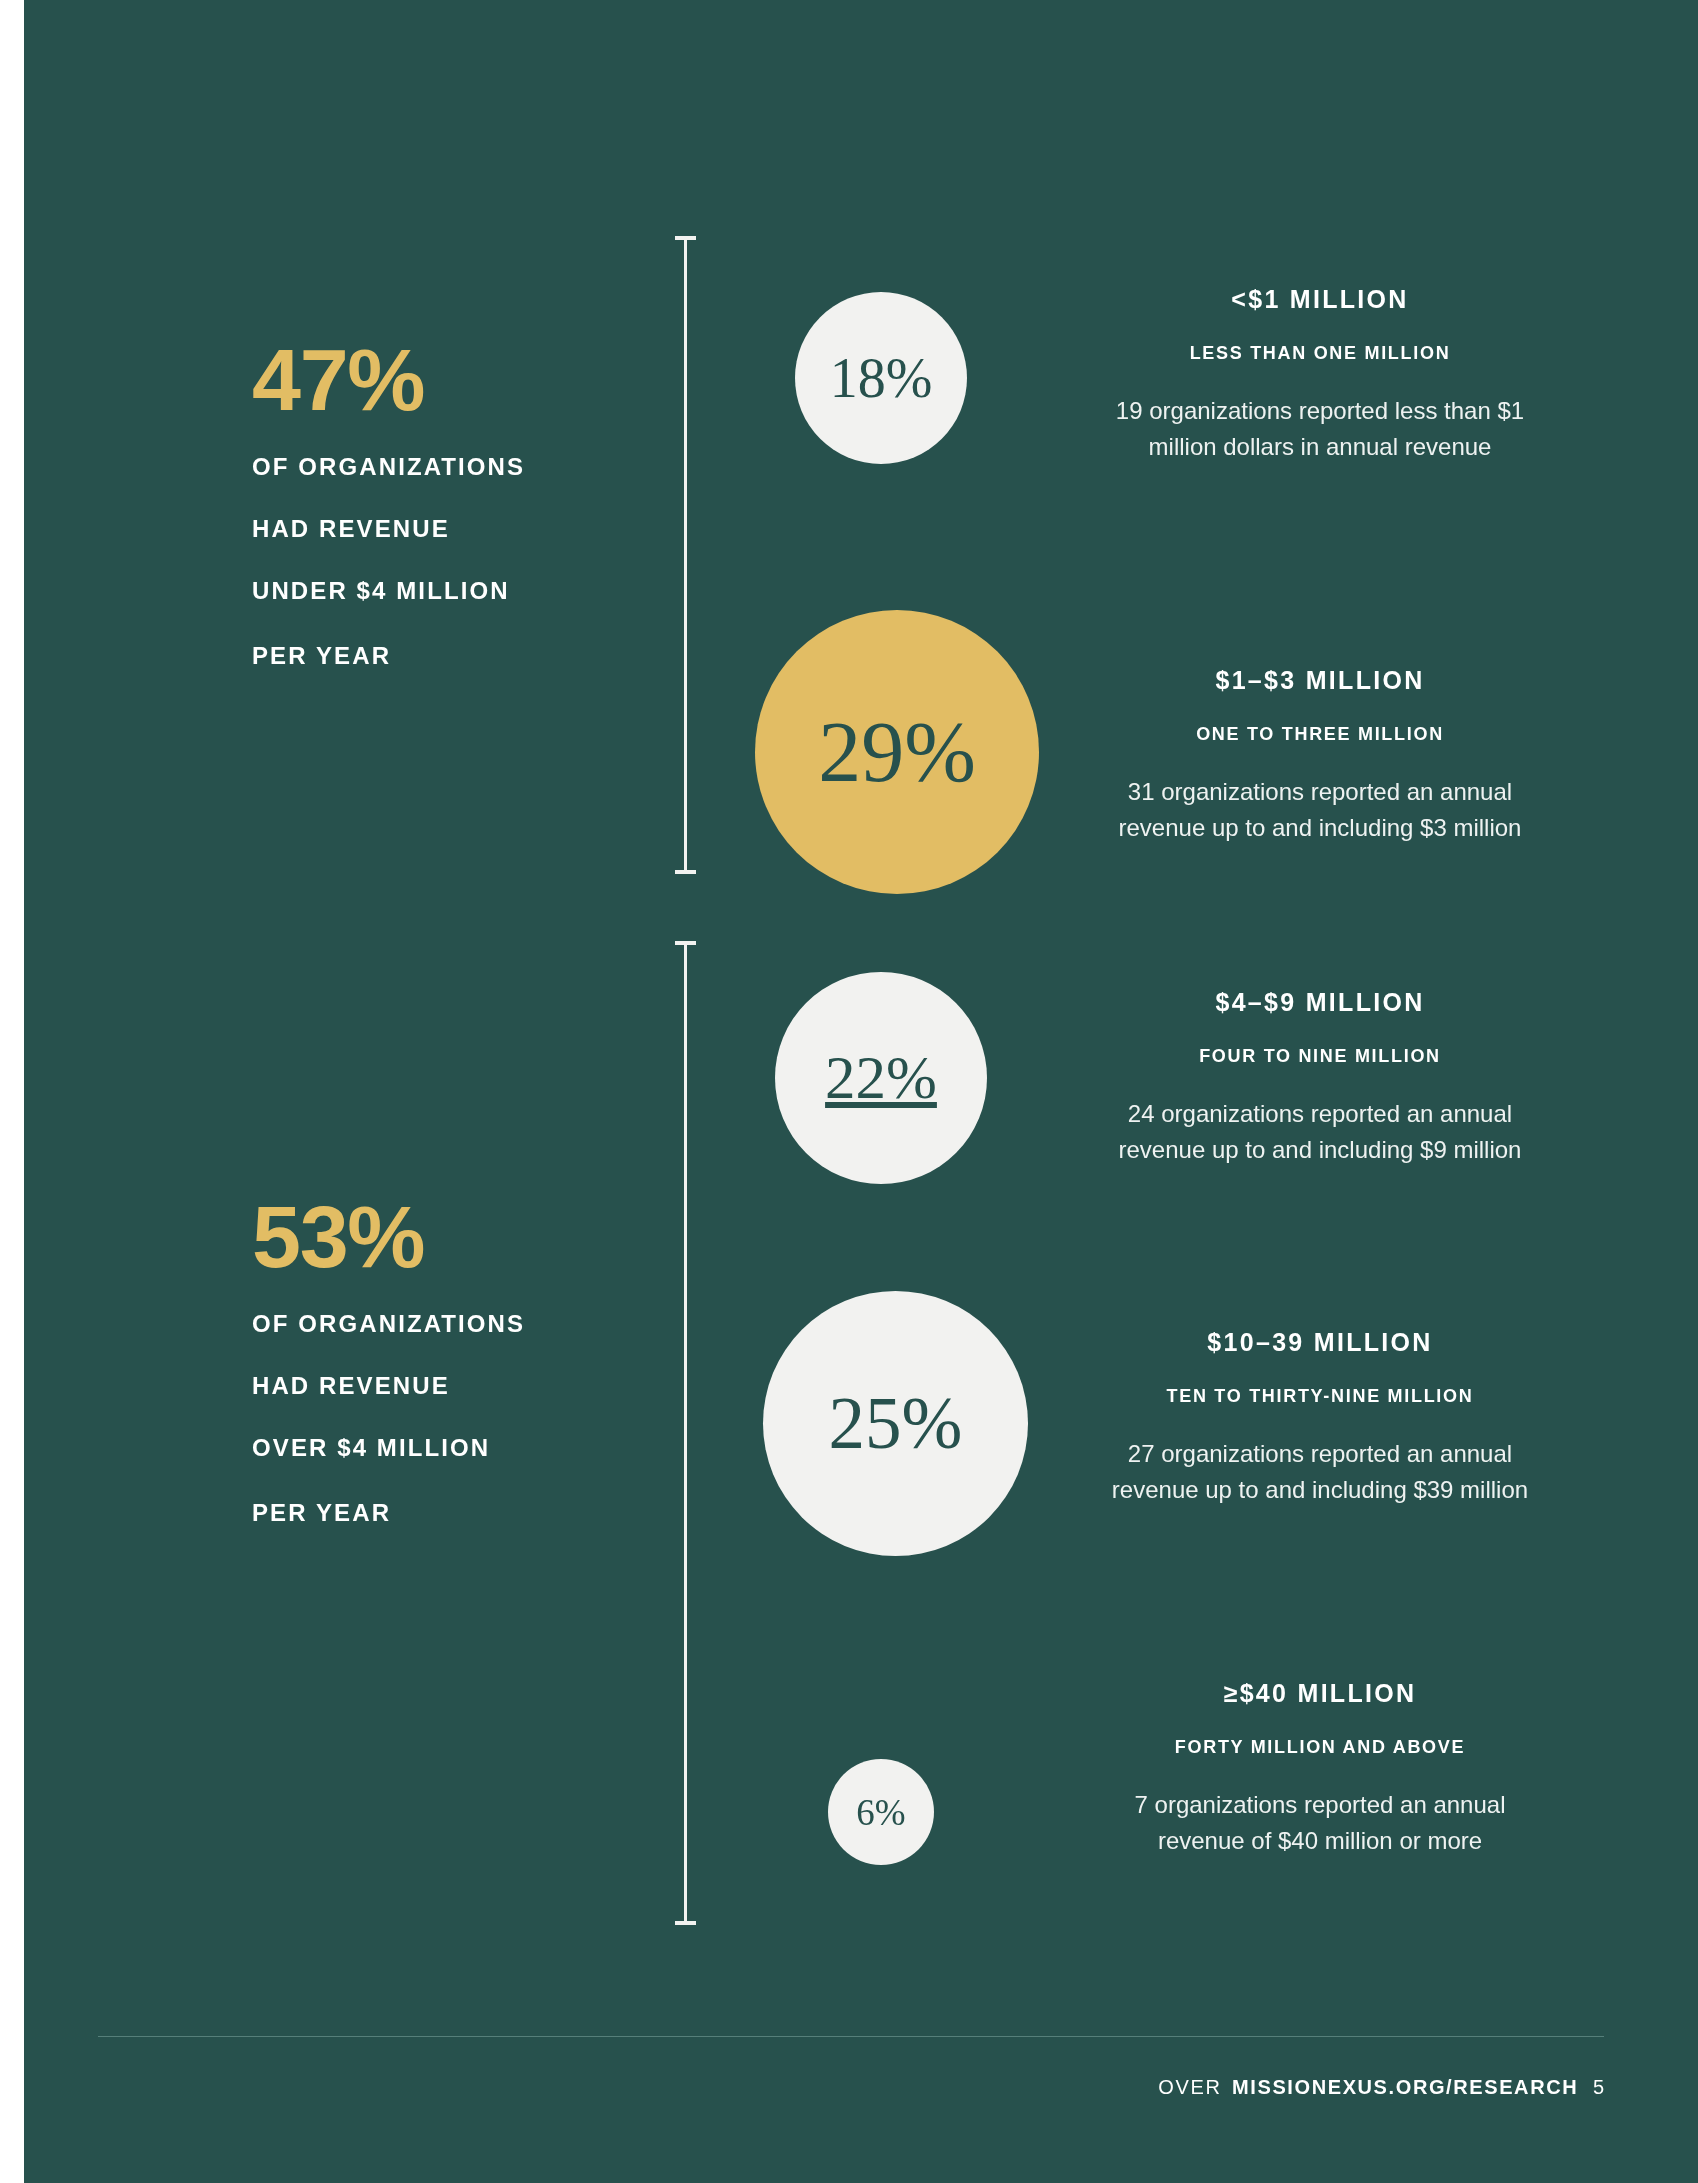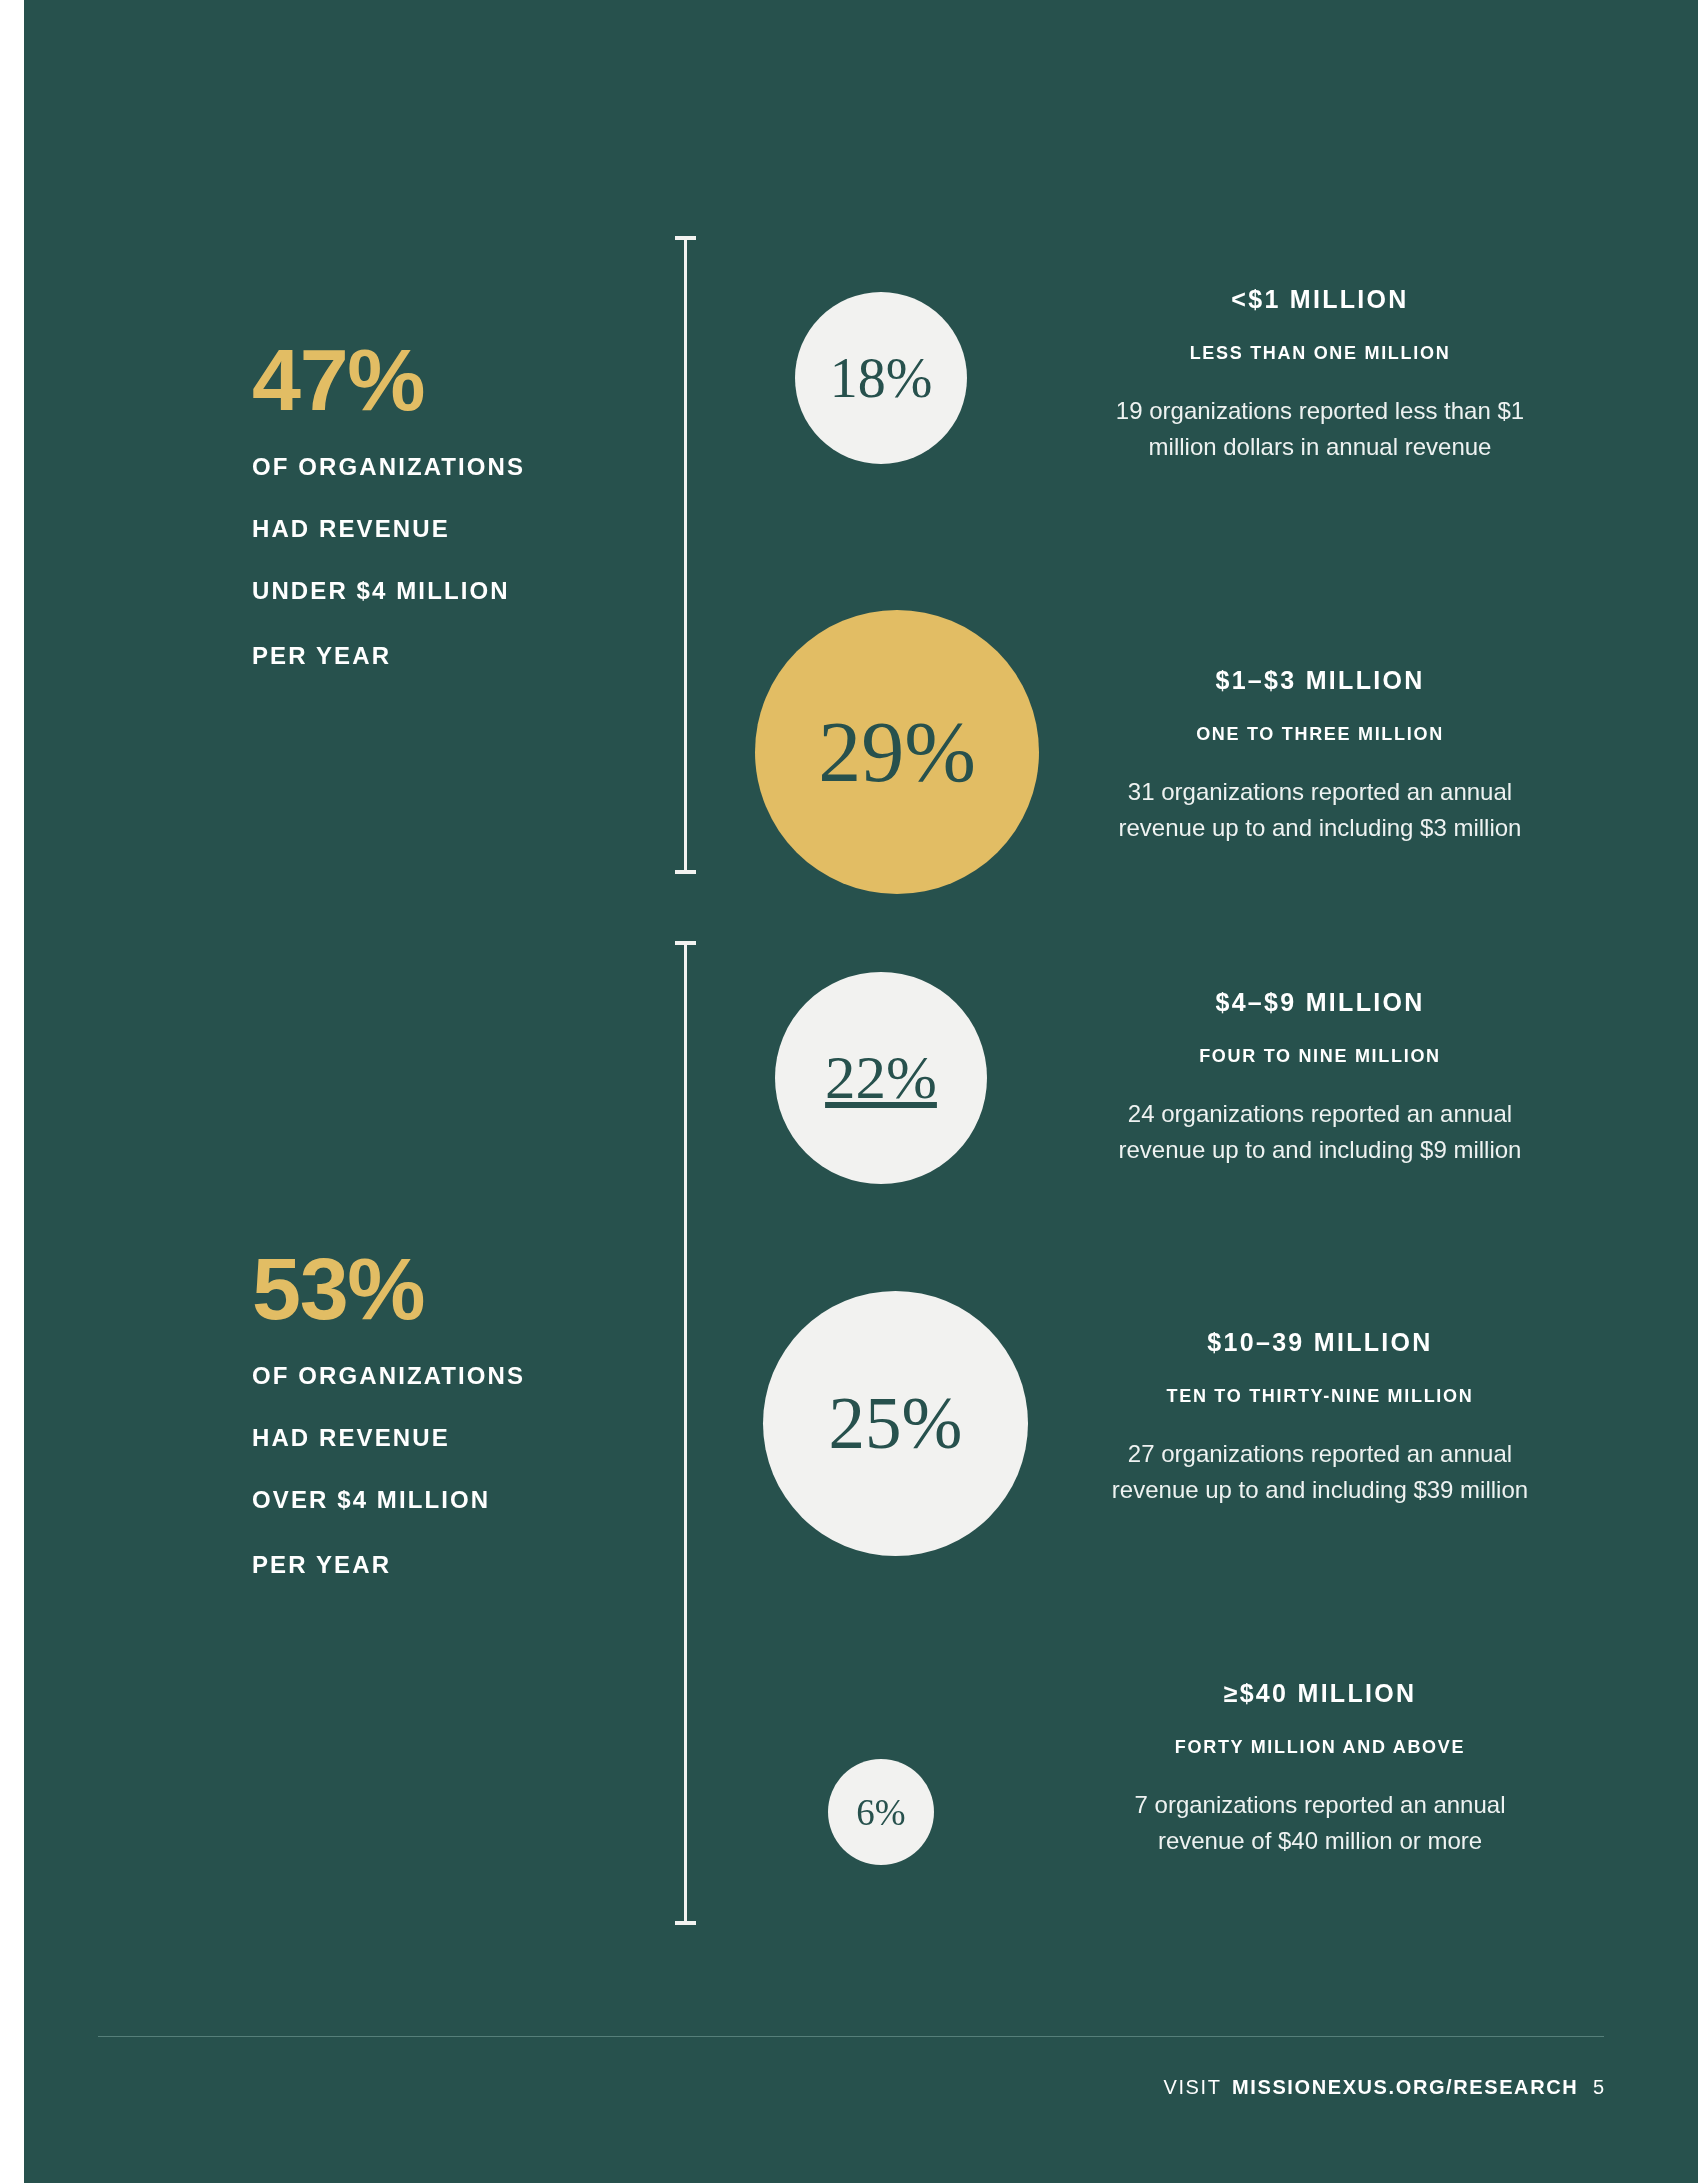--- a/index.html
+++ b/index.html
@@ -29,21 +29,21 @@
     background: #27514d;
   }
 
   
   .summary {
     position: absolute;
     left: 252px;
     width: 464px;
   }
   .summary-47 { top: 325px; }
-  .summary-53 { top: 1234px; }
+  .summary-53 { top: 1182px; }
 
   .summary-pct {
     font-family: "Liberation Sans", sans-serif;
     font-weight: 700;
     font-size: 88px;
     line-height: 1.0;
     letter-spacing: -1.3px;
     color: #e2bd64;
     margin: 11px 0 29px 0;
   }
@@ -302,18 +302,18 @@
     </div>
     <div class="row-text" style="left:358px; top:20px;">
       <div class="row-title">≥$40 MILLION</div>
       <div class="row-sub">FORTY MILLION AND ABOVE</div>
       <div class="row-desc">7 organizations reported an annual revenue of $40 million or more</div>
     </div>
   </div>
 
   <div id="footer-rule"></div>
   <div id="footer">
-    <span class="footer-visit">VISIT</span>
+    <span class="footer-visit">OVER</span>
     <span class="footer-url">MISSIONEXUS.ORG/RESEARCH</span>
     <span class="footer-page">5</span>
   </div>
 </div>
 
 
 </body></html>

